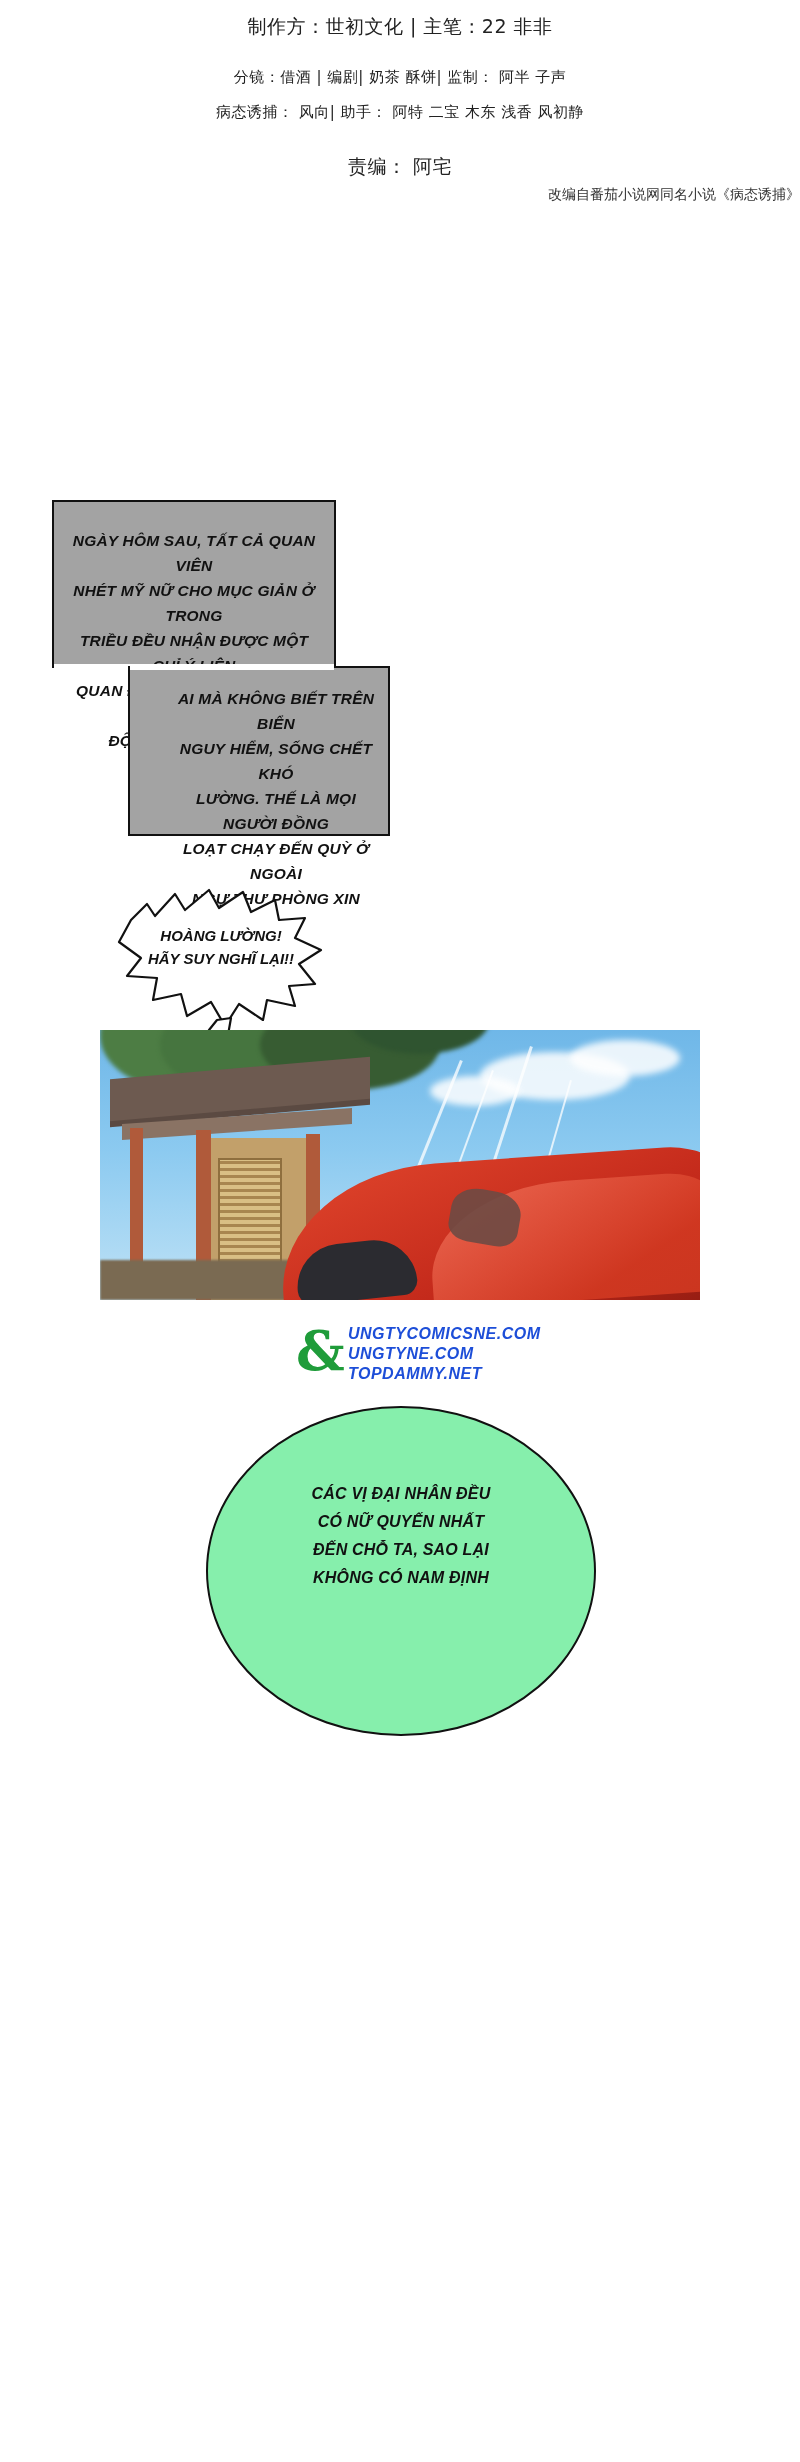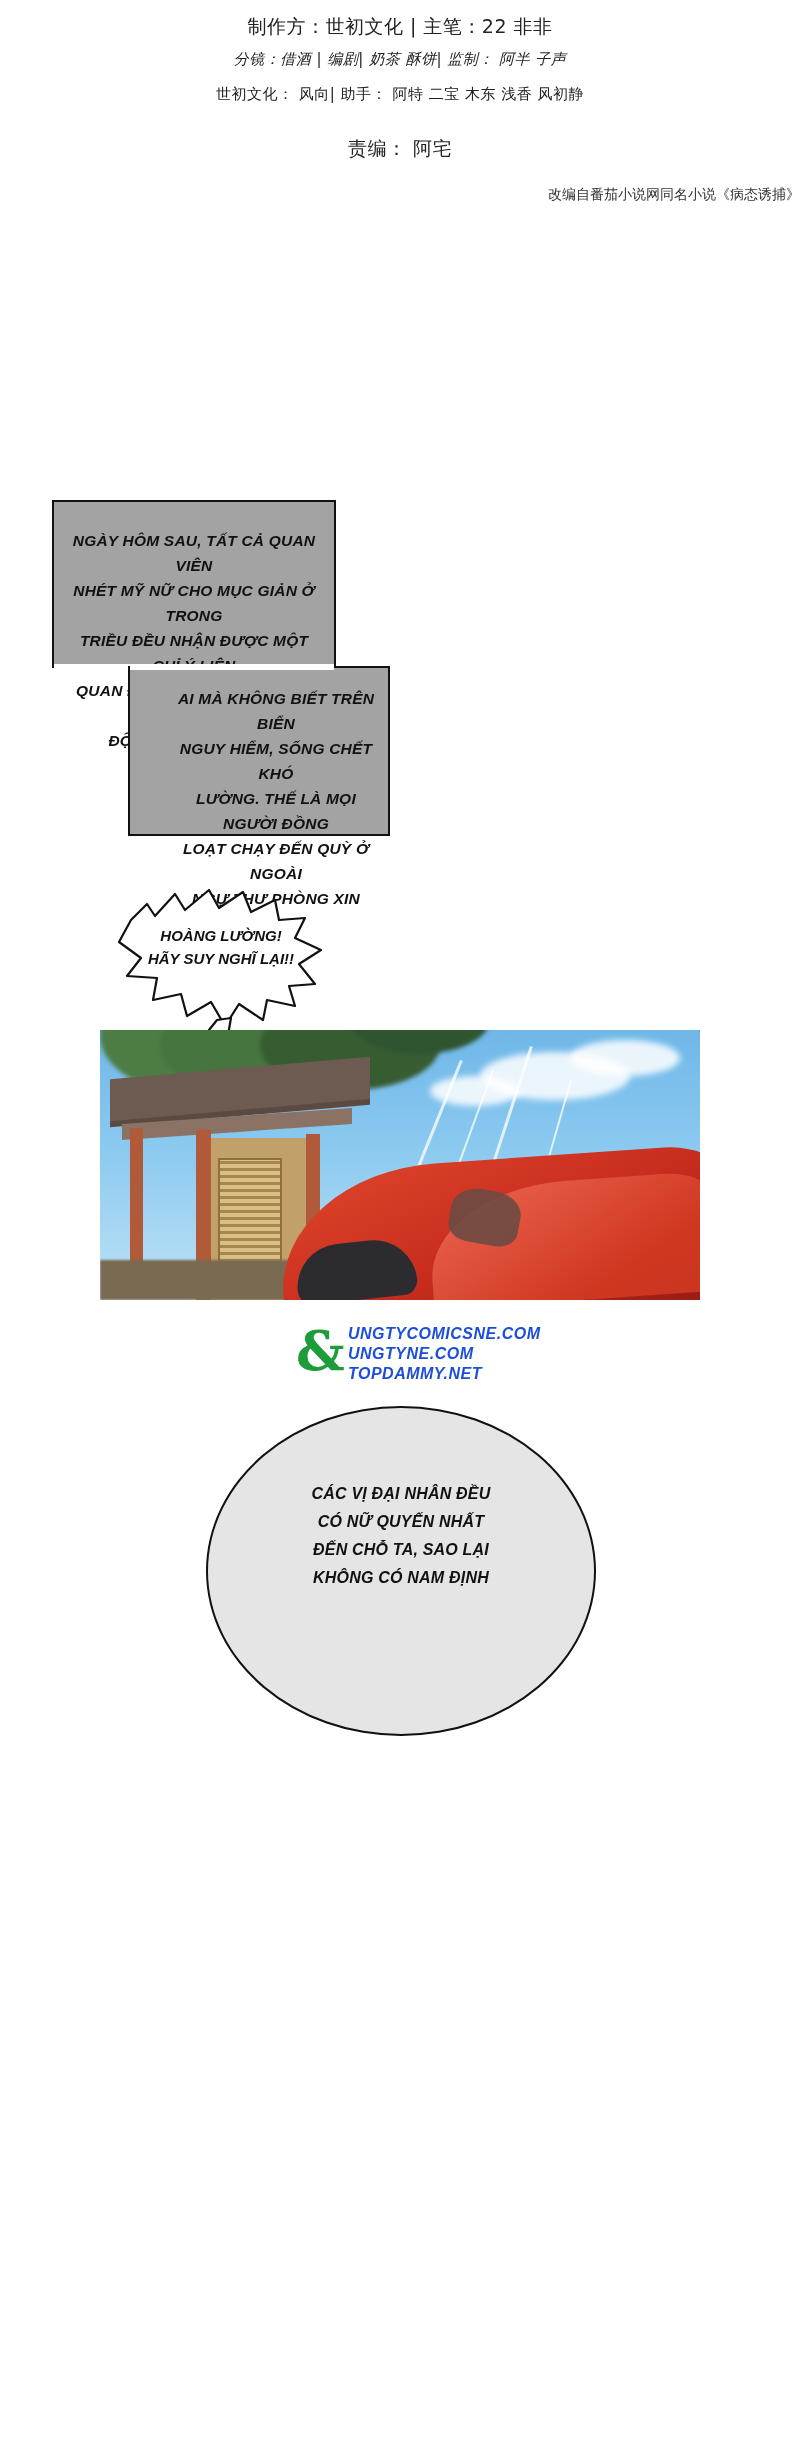--- a/index.html
+++ b/index.html
@@ -23,21 +23,21 @@
     width: 800px;
     text-align: center;
     color: #222222;
   }
   .credit-line {
     font-family: "DejaVu Sans", sans-serif;
     letter-spacing: 0.5px;
     white-space: nowrap;
   }
   .credit-1 { font-size: 19px; margin-top: 14px; }
-  .credit-2 { font-size: 15px; margin-top: 10px; font-style: italic; }
+  .credit-2 { font-size: 15px; margin-top: 28px; }
   .credit-3 { font-size: 15px; margin-top: 16px; }
   .credit-4 { font-size: 19px; margin-top: 32px; }
 
   .source-note {
     position: absolute;
     top: 186px;
     left: 0;
     width: 800px;
     text-align: right;
     font-size: 14px;
@@ -325,36 +325,36 @@
 
   
   #bubble-bottom {
     position: absolute;
     left: 206px;
     top: 1406px;
     width: 390px;
     height: 330px;
     border: 2px solid #111111;
     border-radius: 50% 50% 50% 50% / 50% 50% 50% 50%;
-    background: #e5e5e5;
+    background: #86efac;
     box-sizing: border-box;
   }
   #bubble-bottom .bubble-text {
     padding-top: 72px;
     font-size: 16px;
     line-height: 28px;
   }
 </style>
 </head>
 <body>
 
 <div class="credits">
   <div class="credit-line credit-1">制作方：世初文化 | 主笔：22 非非</div>
   <div class="credit-line credit-2">分镜：借酒 | 编剧| 奶茶 酥饼| 监制： 阿半 子声</div>
-  <div class="credit-line credit-3">世初文化： 风向| 助手： 阿特 二宝 木东 浅香 风初静</div>
+  <div class="credit-line credit-3">病态诱捕： 风向| 助手： 阿特 二宝 木东 浅香 风初静</div>
   <div class="credit-line credit-4">责编： 阿宅</div>
 </div>
 
 <div class="source-note">改编自番茄小说网同名小说《病态诱捕》</div>
 
 <div class="bubble-rect" id="bubble-1">
   <div class="bubble-text">NGÀY HÔM SAU, TẤT CẢ QUAN VIÊN
 NHÉT MỸ NỮ CHO MỤC GIẢN Ở TRONG
 TRIỀU ĐỀU NHẬN ĐƯỢC MỘT CHỈ Ý LIÊN
 QUAN ĐẾN VIỆC ĐỀ NAM ĐỊNH THEO

